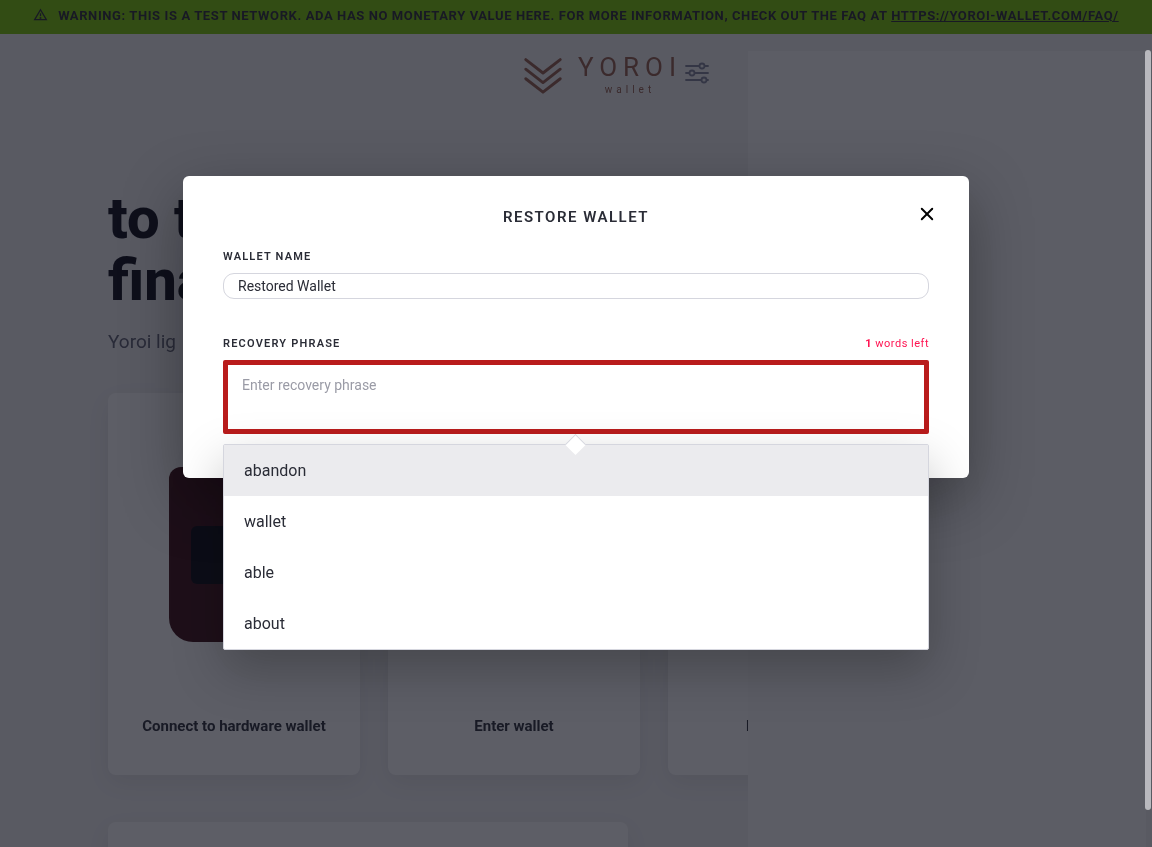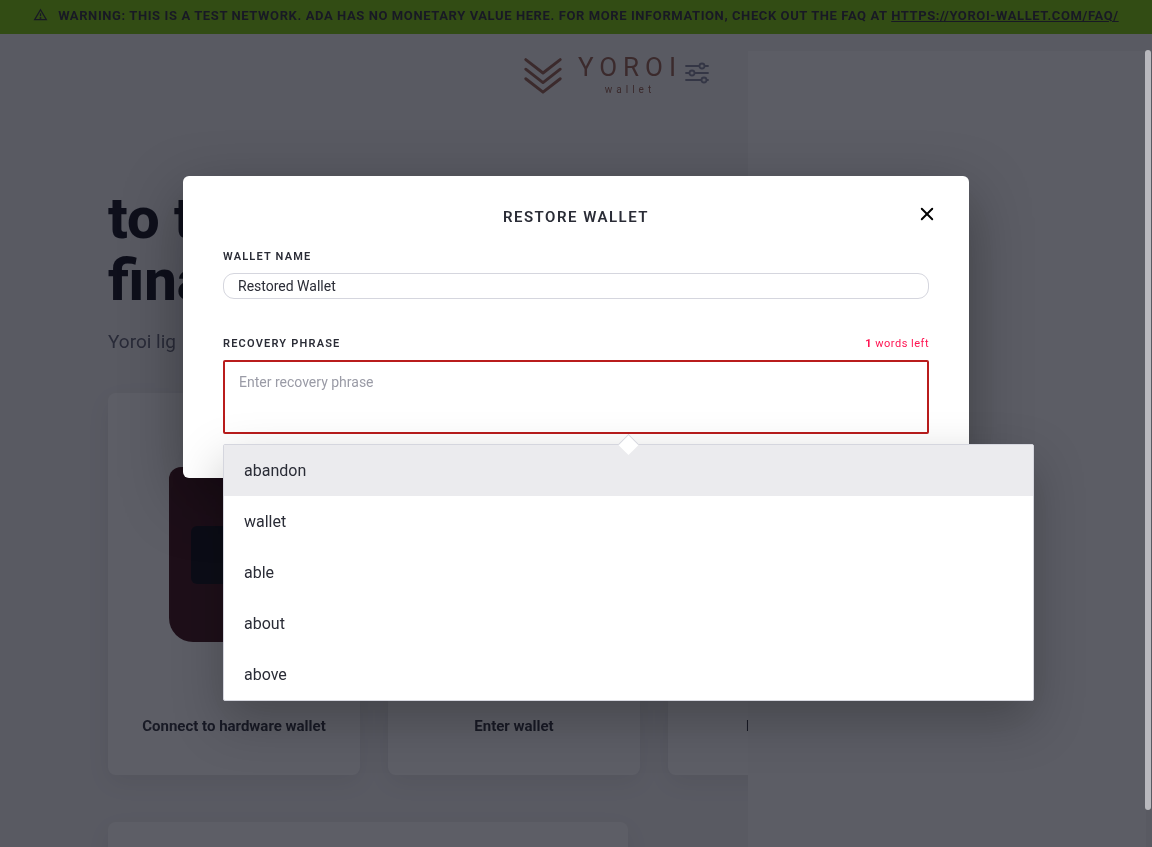--- a/index.html
+++ b/index.html
@@ -218,36 +218,36 @@
     border-radius: 11px;
     padding: 4px 14px;
     font-size: 14px;
     color: #2a2c36;
     outline: none;
     font-family: inherit;
   }
   .phrase-box {
     width: 100%;
     margin-top: 10px;
-    border: 2px solid #b91c1c;
+    border: 5px solid #b91c1c;
     border-radius: 2px;
     padding: 12px 14px;
     height: 74px;
     font-size: 14px;
     color: #2a2c36;
     outline: none;
     font-family: inherit;
     resize: none;
   }
   .phrase-box::placeholder { color: #9a9ba6; }
 
   .autocomplete {
     position: absolute;
     left: 40px;
-    width: 811px;
+    width: 706px;
     top: 268px;
     background: #fff;
     border: 1px solid #d5d6de;
     border-radius: 2px;
     box-shadow: 0 20px 50px rgba(0,0,0,0.25);
     z-index: 5;
   }
   .autocomplete::before {
     content: '';
     position: absolute;
@@ -385,21 +385,20 @@
         </div>
       </div>
       <textarea class="phrase-box" placeholder="Enter recovery phrase" style=""></textarea>
     </div>
 
     <div class="autocomplete">
       <div class="ac-item highlight">abandon</div>
       <div class="ac-item">wallet</div>
       <div class="ac-item">able</div>
       <div class="ac-item">about</div>
-      <div class="ac-item">above</div>
     </div>
 
   </div>
 </div>
 
 <div class="scrollbar-track">
   <div class="scrollbar-thumb"></div>
 </div>
 
 </body></html>

